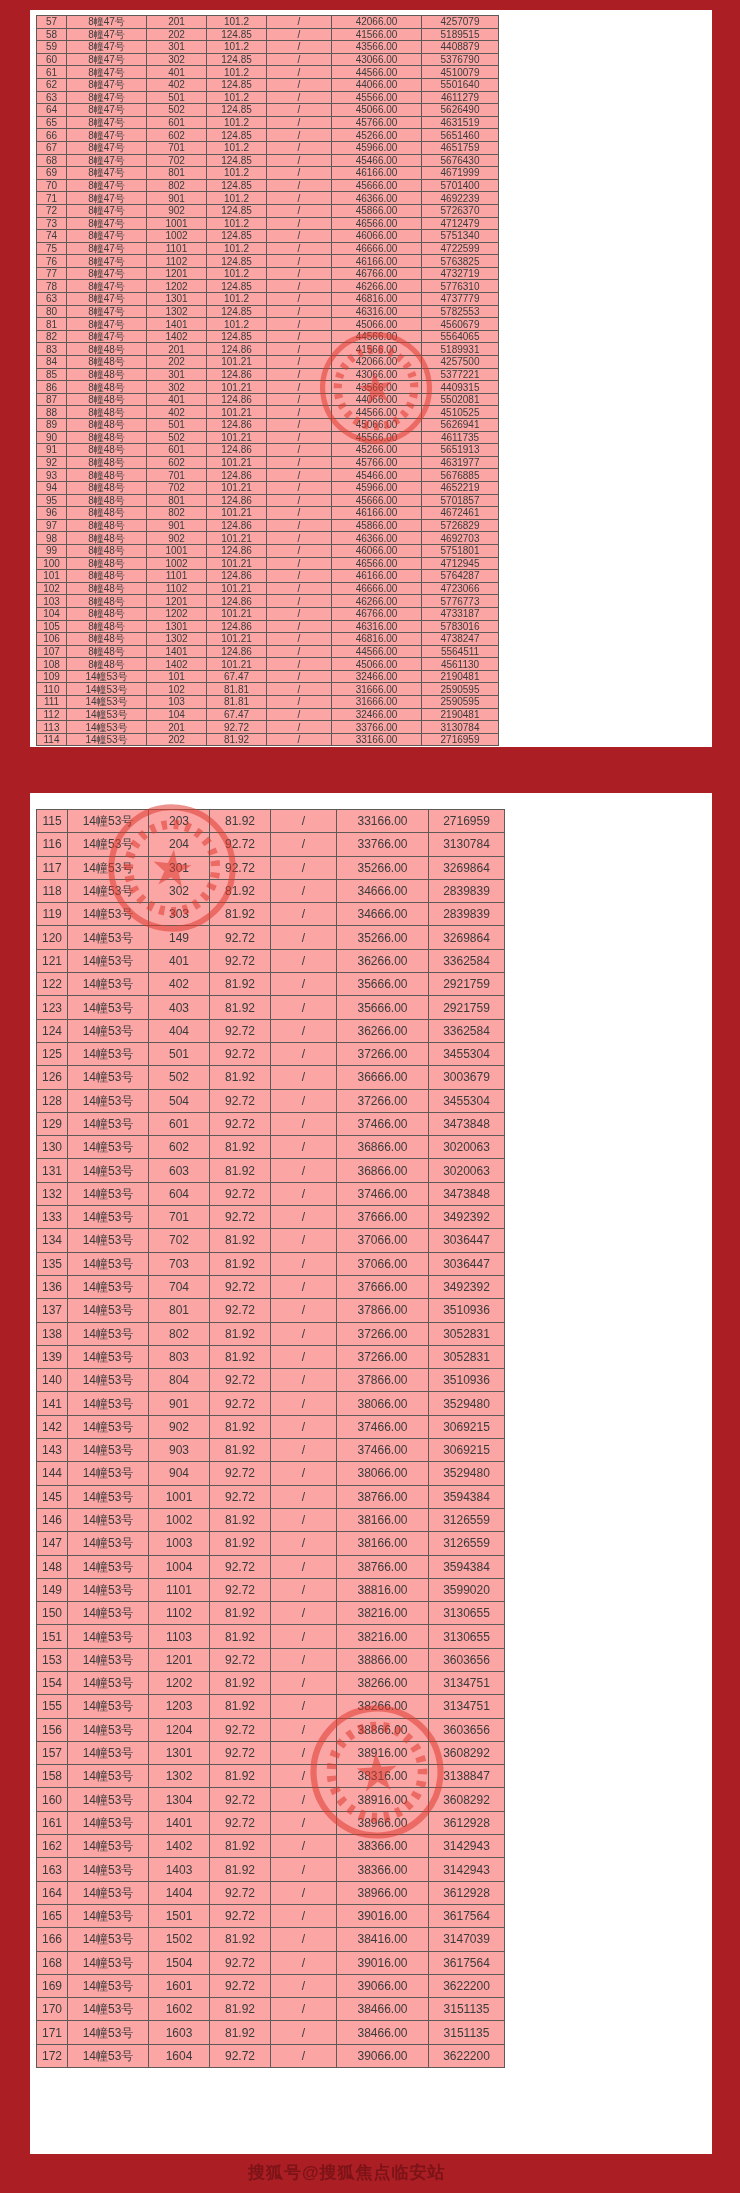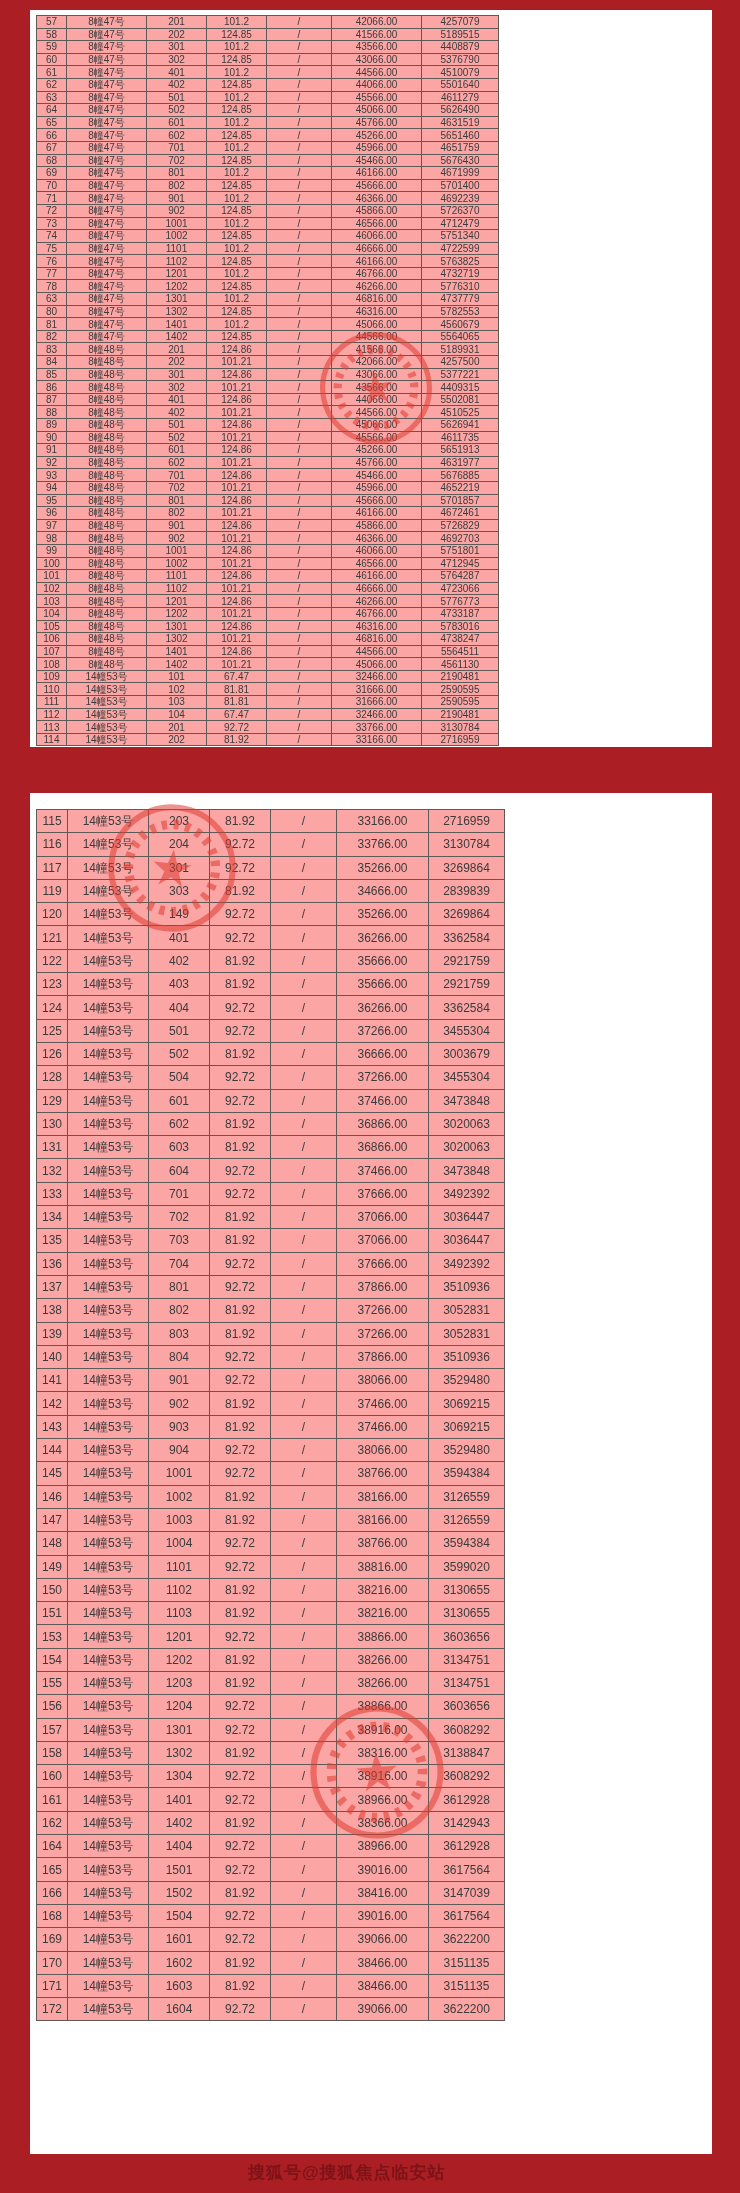--- a/index.html
+++ b/index.html
@@ -619,29 +619,38 @@
           <tr>
             <td>117</td>
             <td>14幢53号</td>
             <td>301</td>
             <td>92.72</td>
             <td>/</td>
             <td>35266.00</td>
             <td>3269864</td>
           </tr>
           <tr>
-            <td>119</td>
-            <td>14幢53号</td>
-            <td>303</td>
+            <td>118</td>
+            <td>14幢53号</td>
+            <td>302</td>
             <td>81.92</td>
             <td>/</td>
             <td>34666.00</td>
             <td>2839839</td>
           </tr>
           <tr>
+            <td>119</td>
+            <td>14幢53号</td>
+            <td>303</td>
+            <td>81.92</td>
+            <td>/</td>
+            <td>34666.00</td>
+            <td>2839839</td>
+          </tr>
+          <tr>
             <td>120</td>
             <td>14幢53号</td>
             <td>149</td>
             <td>92.72</td>
             <td>/</td>
             <td>35266.00</td>
             <td>3269864</td>
           </tr>
           <tr>
             <td>121</td>
@@ -982,20 +991,29 @@
             <td>1401</td>
             <td>92.72</td>
             <td>/</td>
             <td>38966.00</td>
             <td>3612928</td>
           </tr>
           <tr>
             <td>162</td>
             <td>14幢53号</td>
             <td>1402</td>
+            <td>81.92</td>
+            <td>/</td>
+            <td>38366.00</td>
+            <td>3142943</td>
+          </tr>
+          <tr>
+            <td>163</td>
+            <td>14幢53号</td>
+            <td>1403</td>
             <td>81.92</td>
             <td>/</td>
             <td>38366.00</td>
             <td>3142943</td>
           </tr>
           <tr>
             <td>164</td>
             <td>14幢53号</td>
             <td>1404</td>
             <td>92.72</td>

